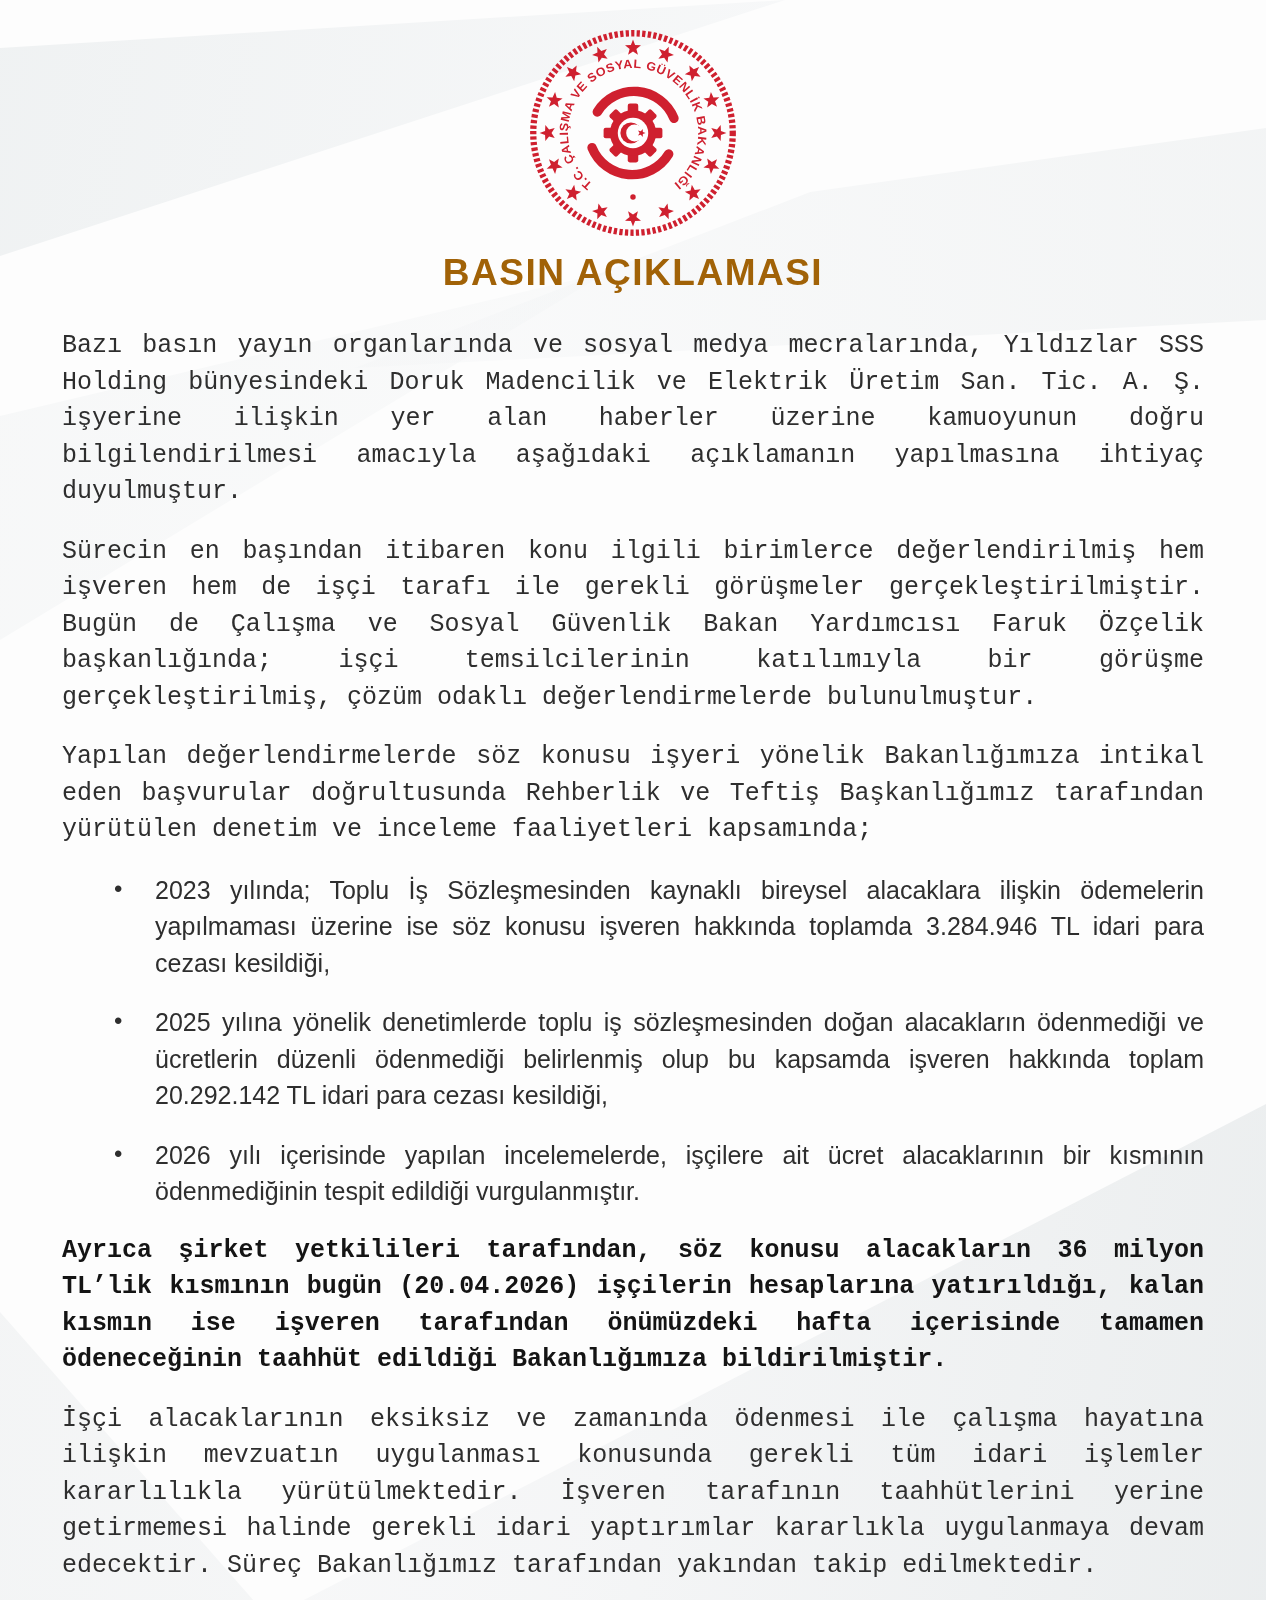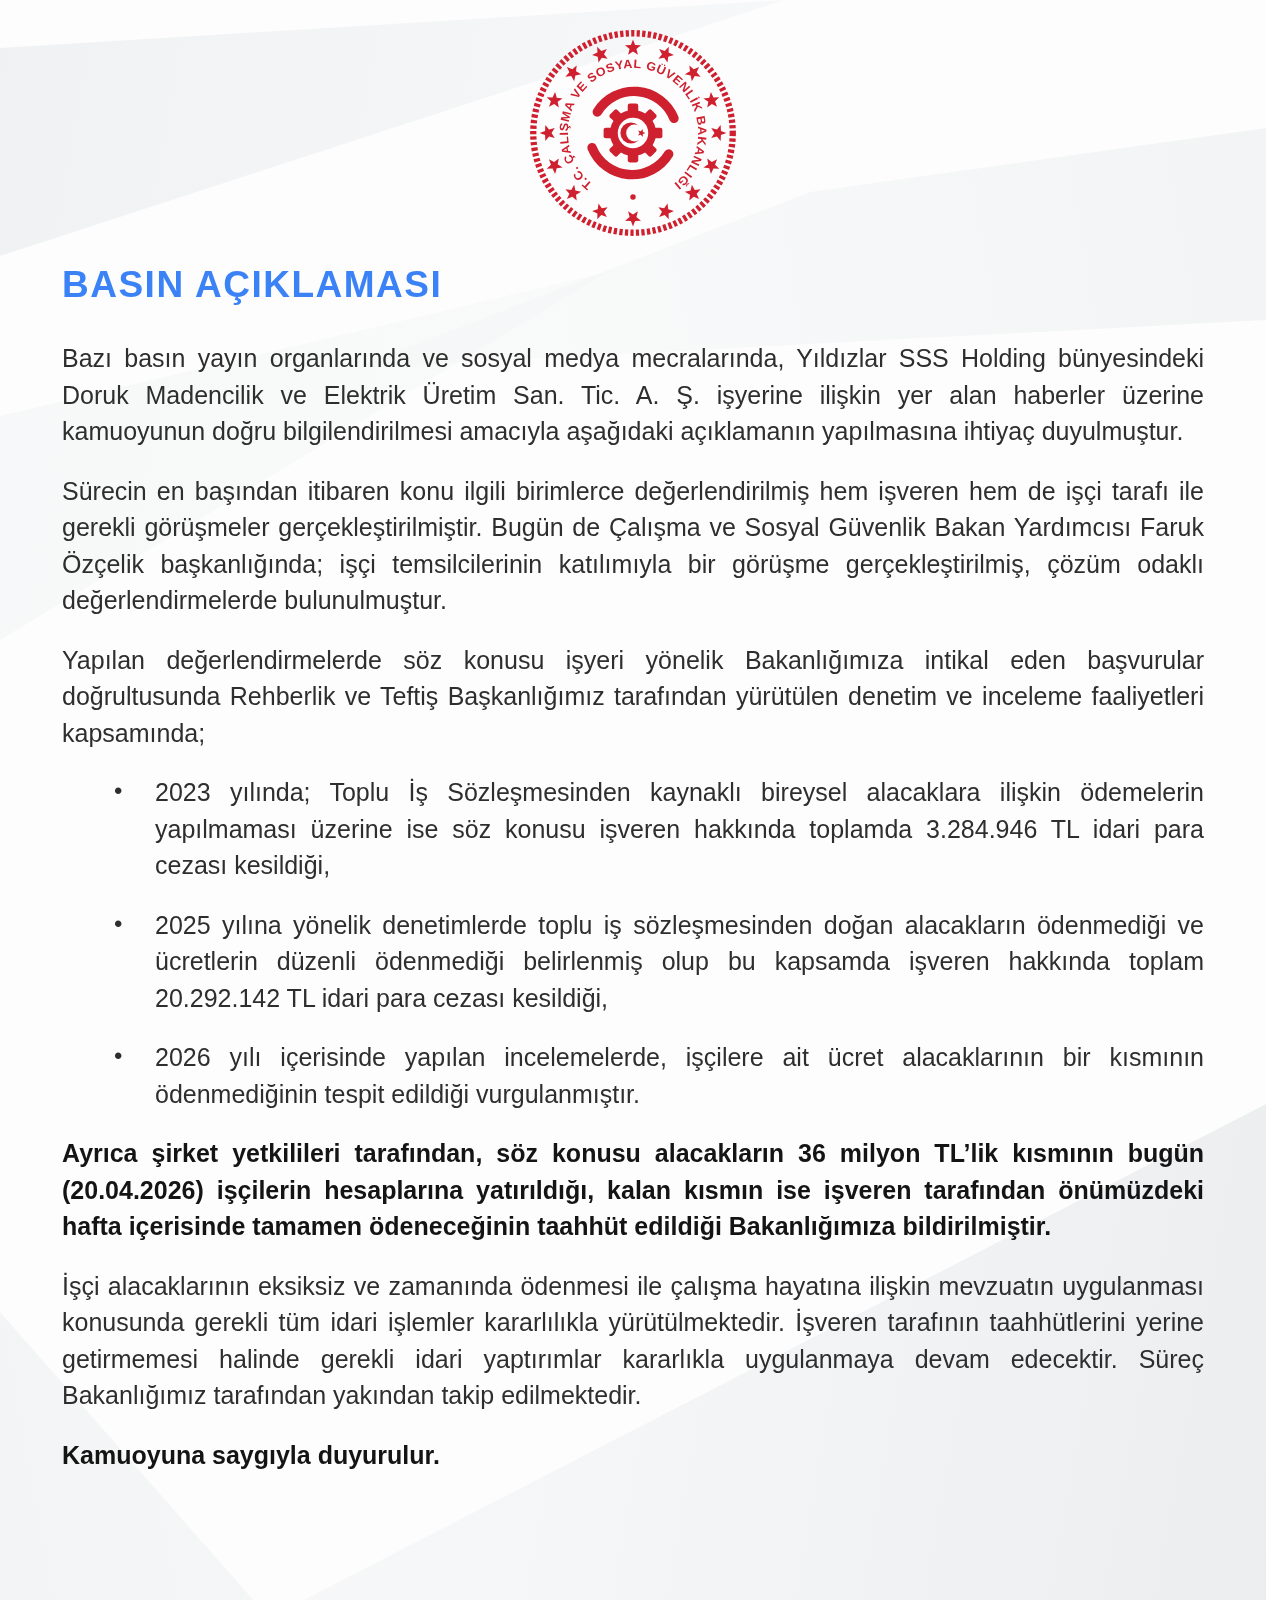--- a/index.html
+++ b/index.html
@@ -37,32 +37,34 @@
   .rib5{
     background:linear-gradient(100deg,#f0f2f3 0%,rgba(255,255,255,0) 100%);
     clip-path:polygon(0% 26%,48% 17%,0% 40%);
     opacity:.5;
   }
   
   .content{position:relative;z-index:1;padding:0 62px;}
   .logo-wrap{width:210px;margin:28px auto 6px;}
   .logo-wrap svg{display:block;width:210px;height:210px;}
   h1.title{
-    margin:26px 0 34px;
+    margin:14px 0 34px;
+    text-align:center;
     font-size:37px;
     font-weight:bold;
     letter-spacing:1.5px;
-    color:#3b82f6;
+    color:#a16207;
   }
   p.body{
     margin:0 0 23px;
     font-size:25px;
     line-height:36.5px;
     text-align:justify;
     color:#2e2e2e;
+    font-family:Liberation Mono, monospace;
   }
   p.body.bold{
     font-weight:bold;
     color:#141414;
   }
   ul.bullets{list-style:none;margin:6px 0 23px;padding:0;}
   ul.bullets li{
     position:relative;
     padding-left:93px;
     margin:0 0 23px;

